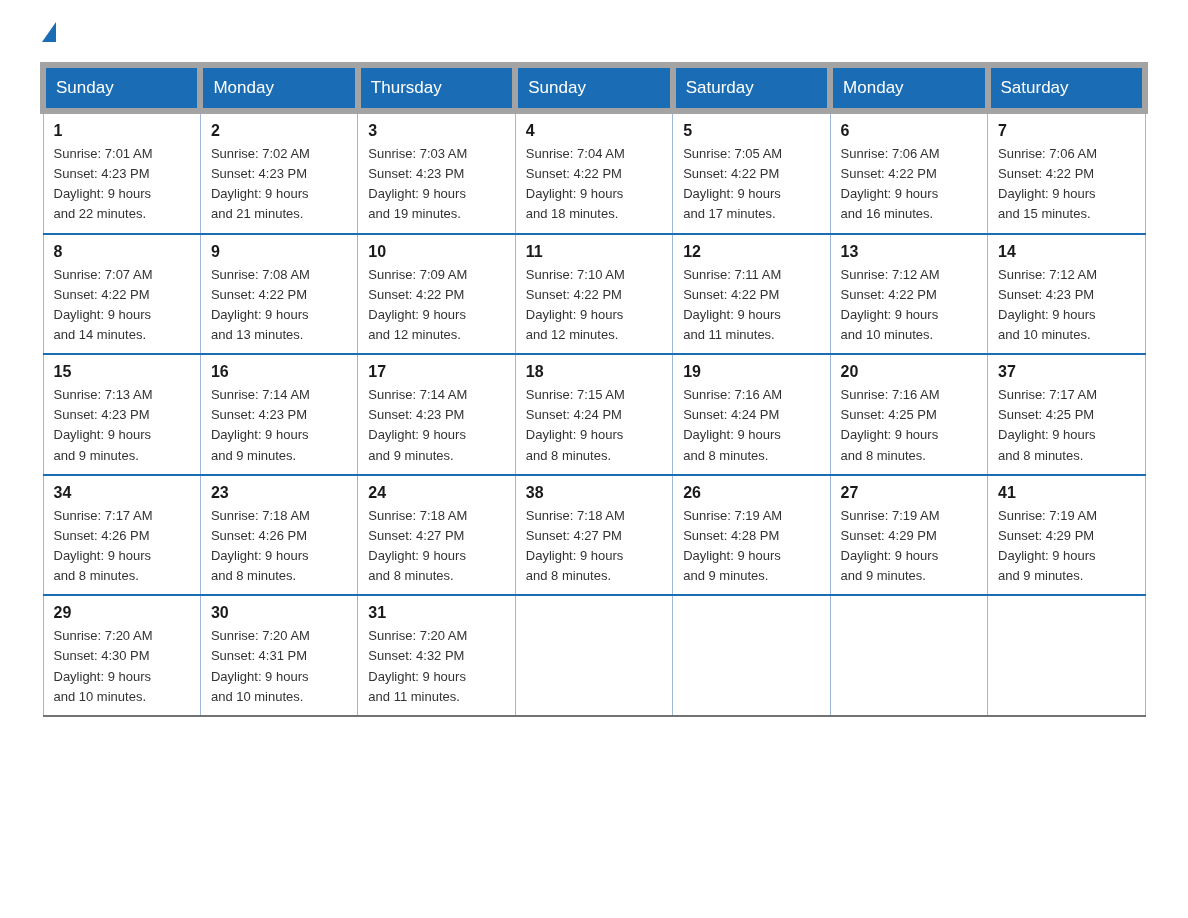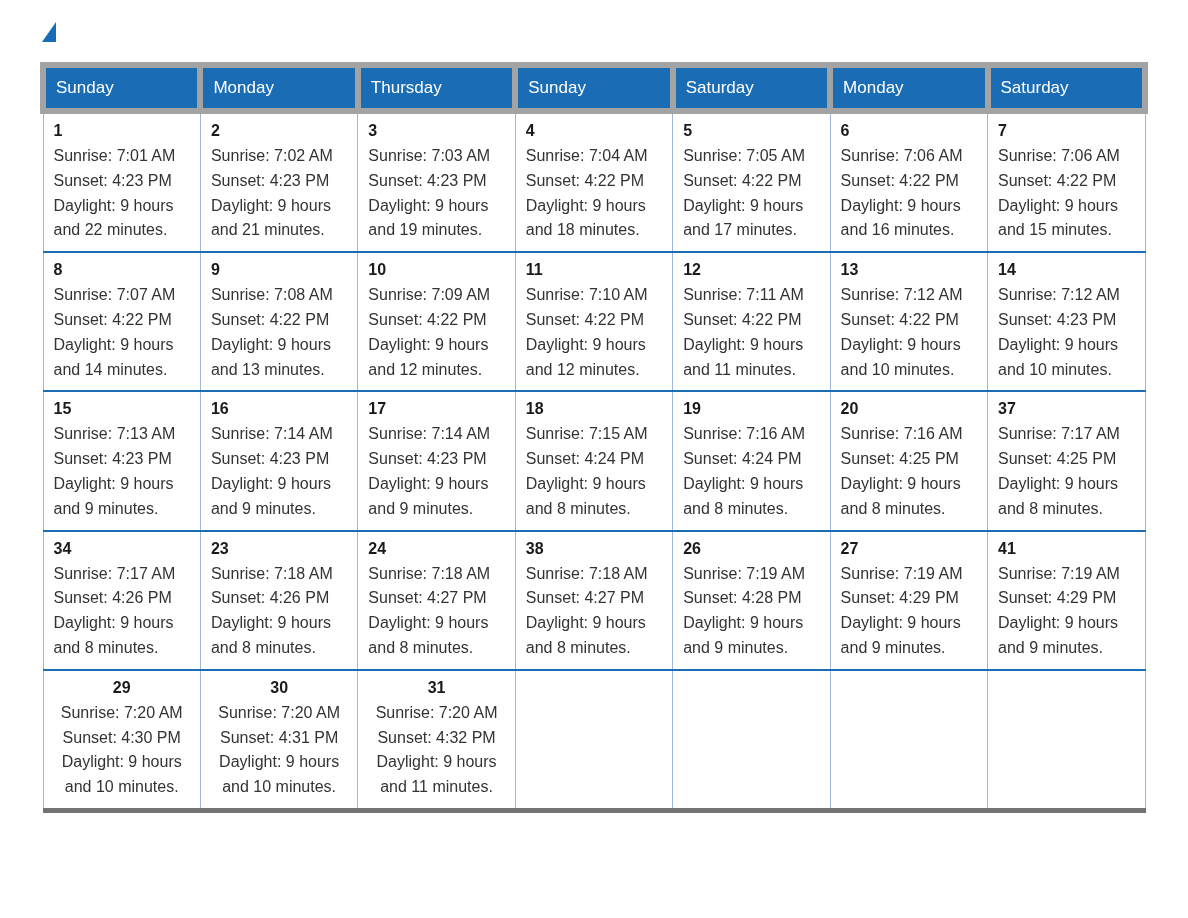--- a/index.html
+++ b/index.html
@@ -84,27 +84,26 @@
     .calendar td.empty {
       background: #fff;
     }
     .day-num {
       font-size: 16px;
       font-weight: bold;
       color: #1a1a1a;
       margin-bottom: 4px;
     }
     .day-info {
-      font-size: 16px;
+      font-size: 13px;
       color: #333;
       line-height: 1.55;
     }
     .last-row td {
-      border-bottom: 5px solid #737373;
-      text-align: center;
+      border-bottom: 2px solid #737373;
     }
   </style>
 </head>
 <body>
 
 <div class="header-row">
   <div class="logo-wrapper">
     <div class="logo-line1">
       <span class="logo-text-general"></span>
       <div class="logo-triangle"></div>

